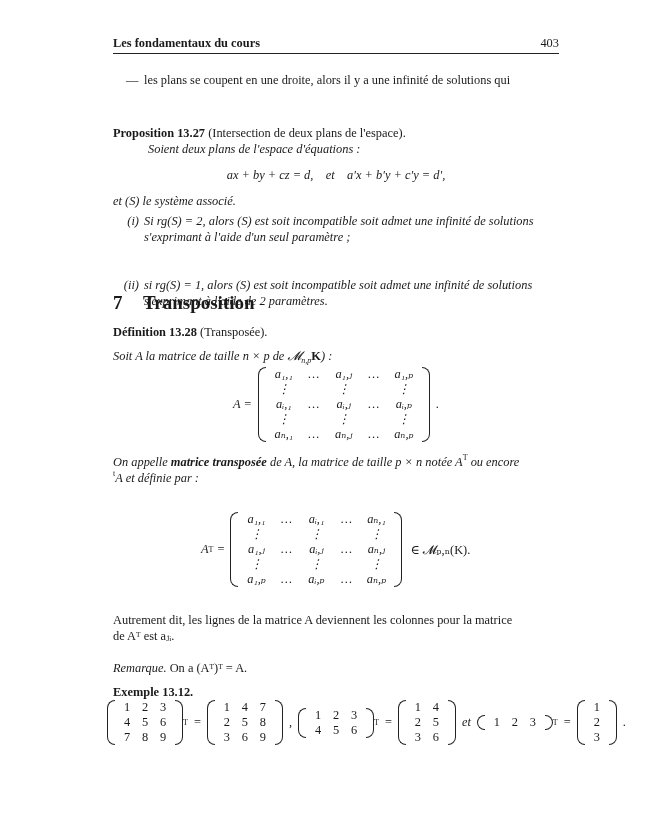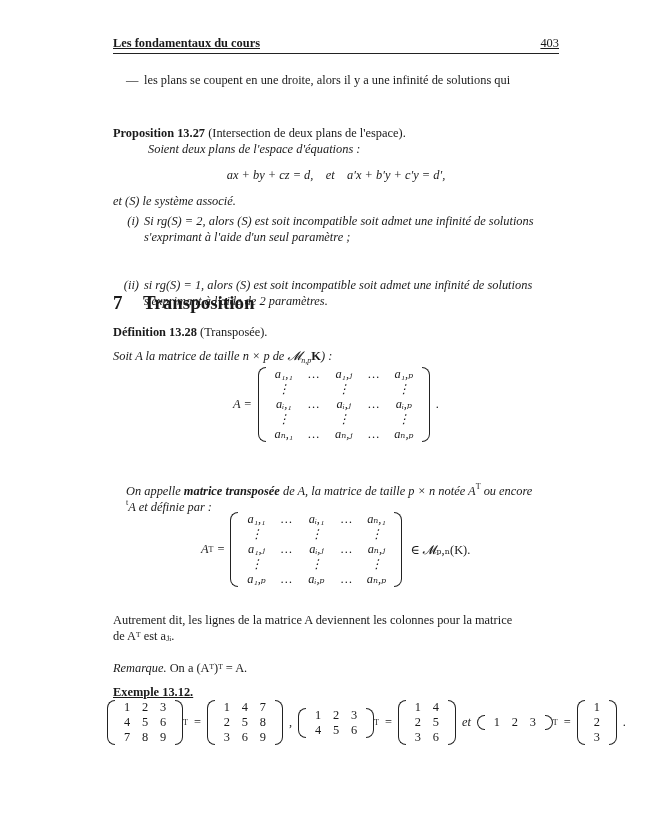--- a/index.html
+++ b/index.html
@@ -1,20 +1,20 @@
 <!DOCTYPE html>
 <html><head>
 <meta charset="utf-8">
 <style>
   html, body { margin: 0; padding: 0; background: #ffffff; }
   body { width: 650px; height: 822px; position: relative; overflow: hidden;
          font-family: "Liberation Serif", "DejaVu Serif", serif; color: #1a1a1a; font-size: 12.4px; }
   .page { position: absolute; left: 113px; top: 0; width: 446px; }
   .header { position: absolute; top: 36px; left: 0; width: 446px; display: flex; justify-content: space-between;
-            font-weight: bold; font-size: 12.4px; border-bottom: 1px solid #222; padding-bottom: 2px; text-decoration: underline; }
+            font-weight: bold; font-size: 12.4px; border-bottom: 1px solid #222; padding-bottom: 2px; }
   .header .pg { font-weight: normal; }
   .abs { position: absolute; left: 0; width: 446px; }
   .line { line-height: 16px; text-align: justify; }
   .it { font-style: italic; }
   .b { font-weight: bold; }
   .center { text-align: center; }
   .sec { font-size: 19px; font-weight: bold; }
   .sec .num { display: inline-block; width: 30px; }
   sup { font-size: 8px; vertical-align: 6px; line-height: 0; font-style: normal; }
   sub { font-size: 8px; vertical-align: -3px; line-height: 0; }
@@ -105,21 +105,21 @@
           <span>…</span>
           <span>aₙ,ⱼ</span>
           <span>…</span>
           <span>aₙ,ₚ</span>
         </div>
       <div class="paren r"></div>
     </div>
     <span style="margin-left:6px;">.</span>
   </div>
 
-  <div class="abs line it" style="top:483px;margin-left:13px;">
+  <div class="abs line it" style="top:454px;">
     <div><span>On appelle </span><b>matrice transposée</b><span> de A, la matrice de taille p × n notée A</span><sup>T</sup><span> ou encore</span></div>
     <div><sup>t</sup><span>A et définie par :</span></div>
   </div>
 
   <div class="abs row" style="top:512px; left:88px; width:auto;">
     <span class="it">A</span>
       <sup>T</sup>
       <span style="margin:0 6px 0 4px;">=</span>
     <div class="mat">
       <div class="paren l"></div>
@@ -157,21 +157,21 @@
 
   <div class="abs line" style="top:612px;">
     <div>Autrement dit, les lignes de la matrice A deviennent les colonnes pour la matrice</div>
     <div>de Aᵀ est aⱼᵢ.</div>
   </div>
 
   <div class="abs line" style="top:660px;">
     <span class="it">Remarque.</span><span> On a (Aᵀ)ᵀ = A.</span>
   </div>
 
-  <div class="abs line b" style="top:684px;text-decoration:underline;">Exemple 13.12.</div>
+  <div class="abs line b" style="top:684px;">Exemple 13.12.</div>
 
   <div class="abs row" style="top:700px; left:-6px; width:auto; font-size:12.4px;" id="exrow">
       <span class="row">
         <div class="mat">
           <div class="paren l"></div>
           <div class="grid num" style="grid-template-columns: repeat(3, 18px);">
             <span>1</span>
             <span>2</span>
             <span>3</span>
             <span>4</span>

